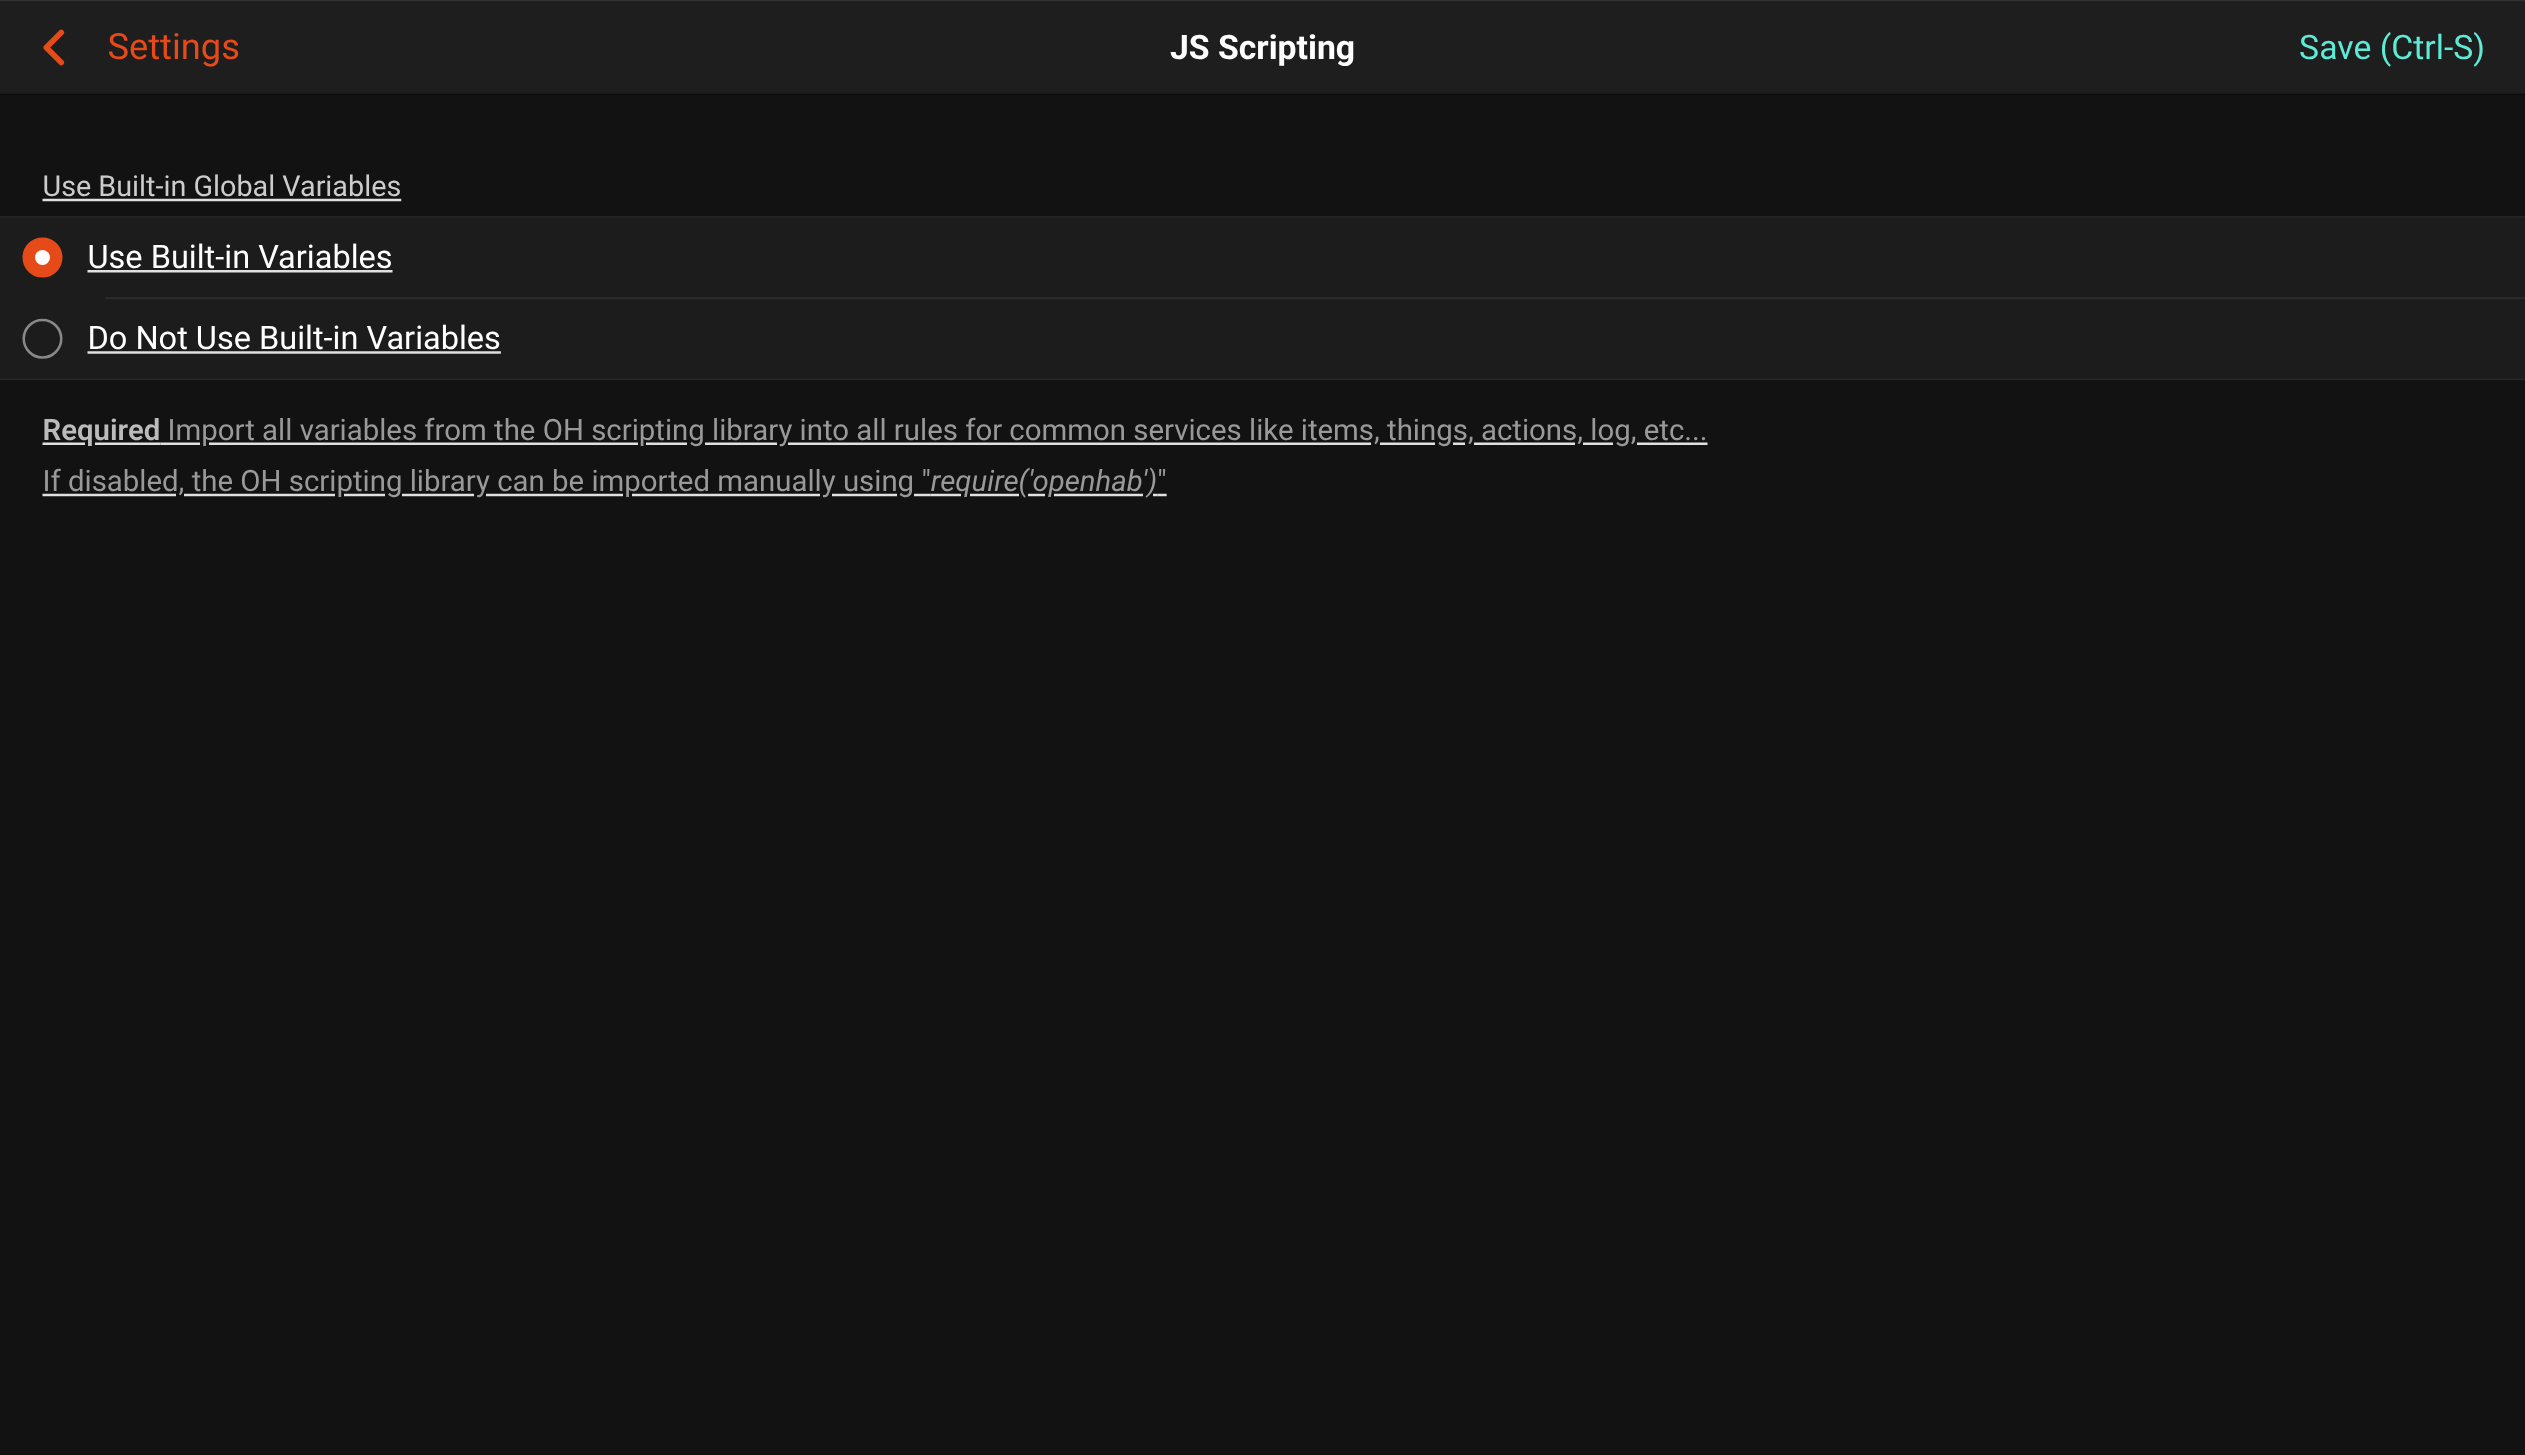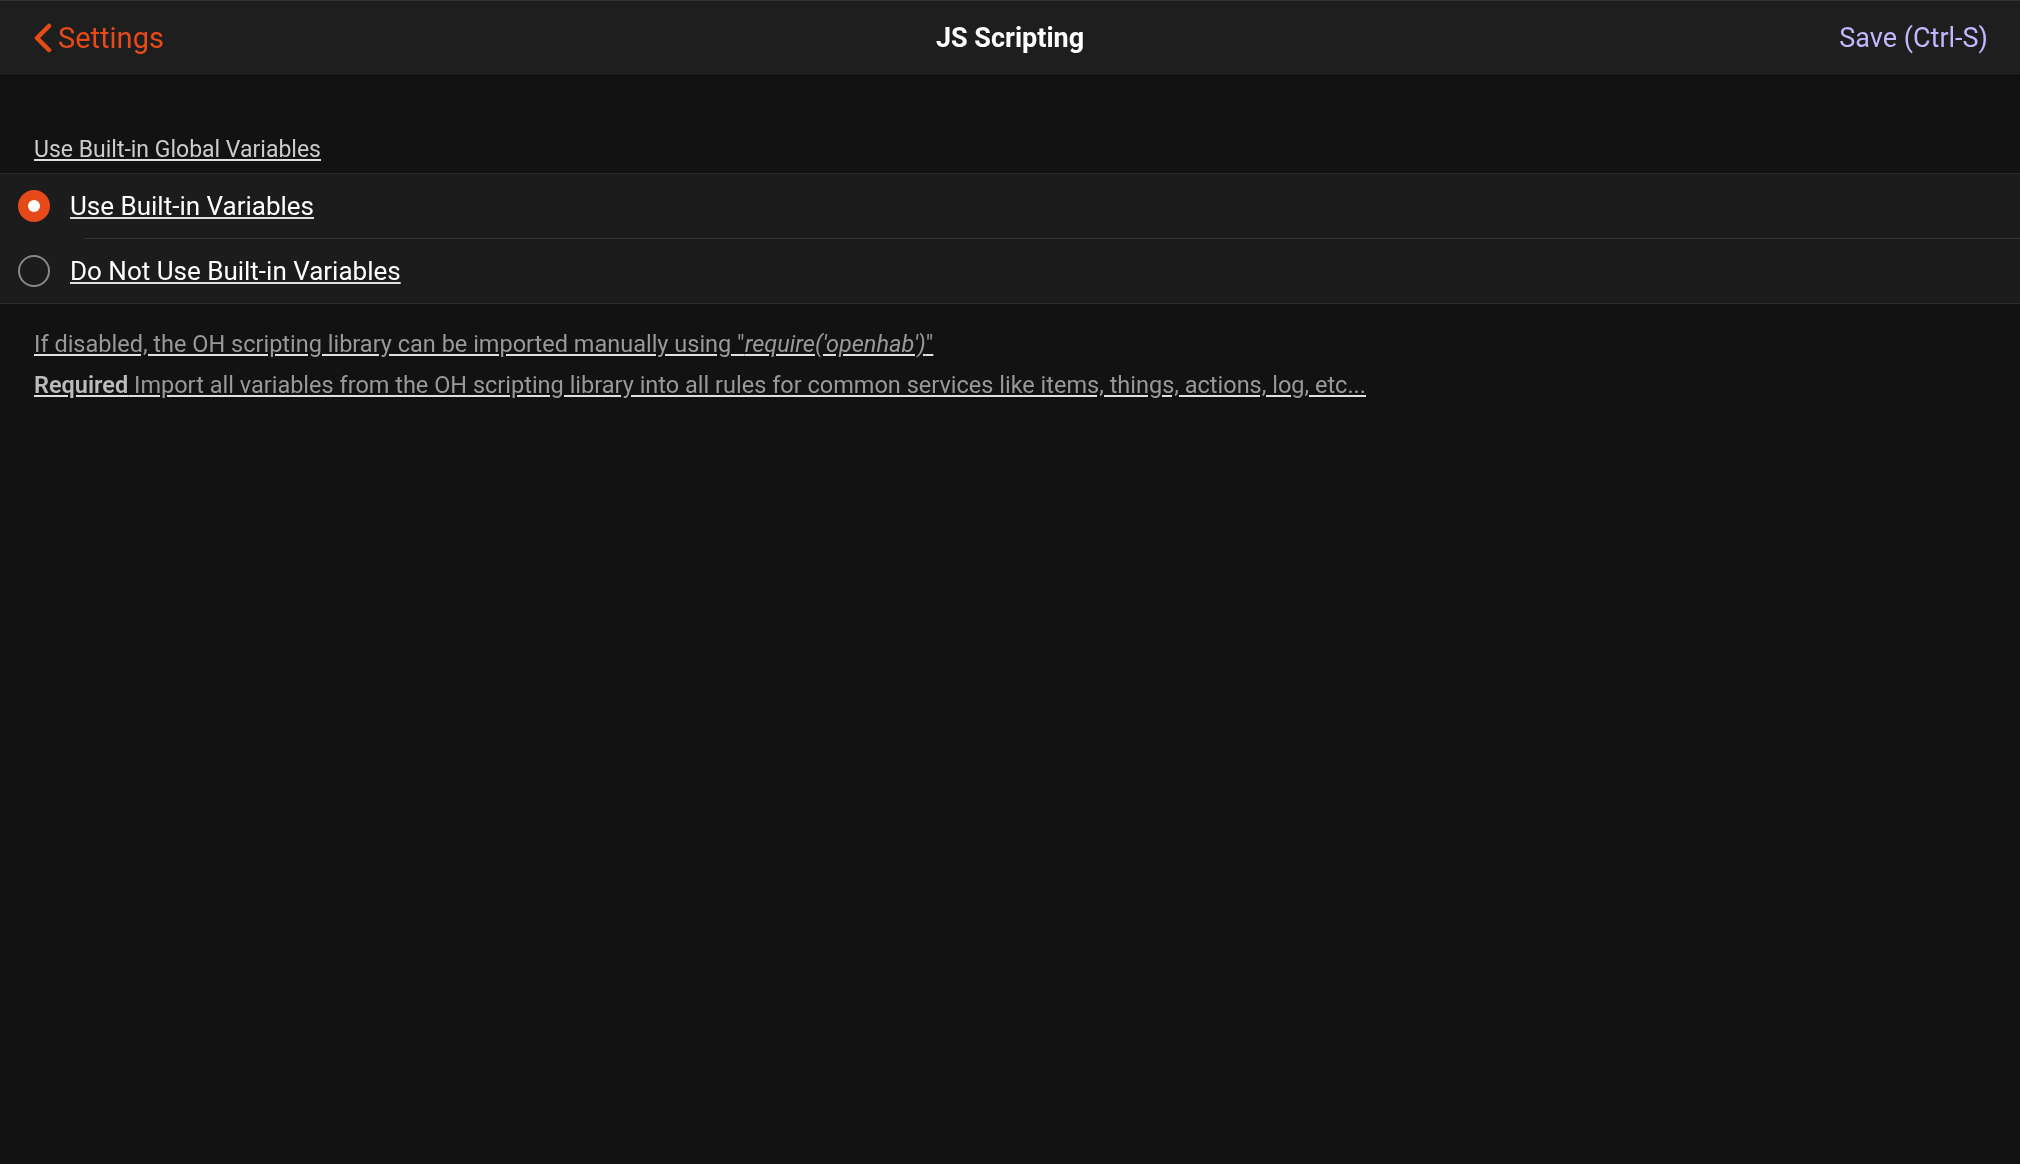--- a/index.html
+++ b/index.html
@@ -24,36 +24,37 @@
       background-color: #1e1e1e;
       border-bottom: 1px solid #0a0a0a;
       border-top: 1px solid #333;
     }
     .back-link {
       display: flex;
       align-items: center;
       color: #e64a19;
       font-size: 29px;
       cursor: pointer;
+      gap: 28px;
     }
     .back-link svg {
       width: 22px;
       height: 30px;
       margin-right: 4px;
     }
     .page-title {
       color: #ffffff;
       font-size: 27px;
       font-weight: 700;
       position: absolute;
       left: 50%;
       transform: translateX(-50%);
     }
     .save-link {
-      color: #c4b5fd;
+      color: #5eead4;
       font-size: 27px;
       cursor: pointer;
     }
     .content {
       background-color: #121212;
       padding-top: 60px;
       text-decoration: underline;
     }
     .group-title {
       color: #cccccc;
@@ -148,19 +149,19 @@
     <div class="divider-container">
         <div class="divider"></div>
       </div>
     <div class="option-row option-wrapper-first">
       <div class="radio"></div>
       <div class="option-label">Do Not Use Built-in Variables</div>
     </div>
   </div>
   <div class="description">
     <div>
-      <span>If disabled, the OH scripting library can be imported manually using "</span><span class="italic">require('openhab')</span><span>"</span>
+      <span class="bold">Required</span><span> Import all variables from the OH scripting library into all rules for common services like items, things, actions, log, etc...</span>
     </div>
     <div>
-      <span class="bold">Required</span><span> Import all variables from the OH scripting library into all rules for common services like items, things, actions, log, etc...</span>
+      <span>If disabled, the OH scripting library can be imported manually using "</span><span class="italic">require('openhab')</span><span>"</span>
     </div>
   </div>
 </div>
 
 </body></html>

